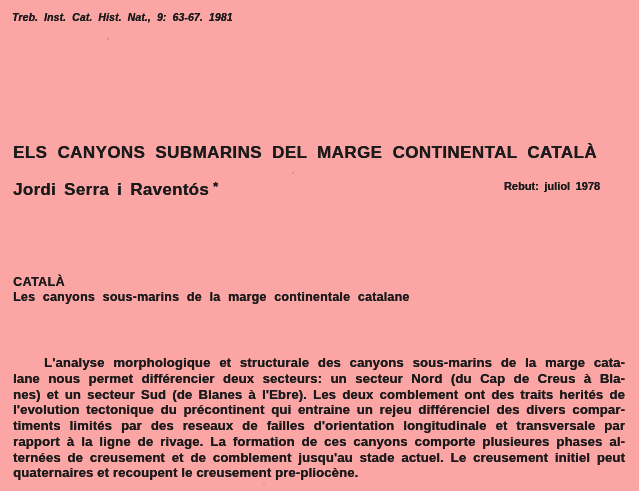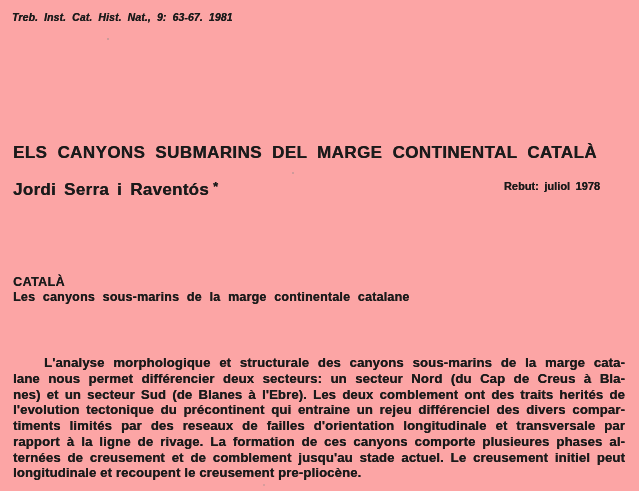--- a/index.html
+++ b/index.html
@@ -124,20 +124,20 @@
   <div class="abs resume-subtitle">Les canyons sous-marins de la marge continentale catalane</div>
 
   <div class="abs resume-paragraph">
       <div class="para-line first">L'analyse morphologique et structurale des canyons sous-marins de la marge cata-</div>
       <div class="para-line">lane nous permet différencier deux secteurs: un secteur Nord (du Cap de Creus à Bla-</div>
       <div class="para-line">nes) et un secteur Sud (de Blanes à l'Ebre). Les deux comblement ont des traits herités de</div>
       <div class="para-line">l'evolution tectonique du précontinent qui entraine un rejeu différenciel des divers compar-</div>
       <div class="para-line">timents limités par des reseaux de failles d'orientation longitudinale et transversale par</div>
       <div class="para-line">rapport à la ligne de rivage. La formation de ces canyons comporte plusieures phases al-</div>
       <div class="para-line">ternées de creusement et de comblement jusqu'au stade actuel. Le creusement initiel peut</div>
-      <div class="para-line last">longitudinale et recoupent le creusement pre-pliocène.</div>
+      <div class="para-line last">quaternaires et recoupent le creusement pre-pliocène.</div>
     </div>
 
   <div class="speck speck-1"></div>
   <div class="speck speck-2"></div>
   <div class="speck speck-3"></div>
 
 </div>
 
 </body></html>

